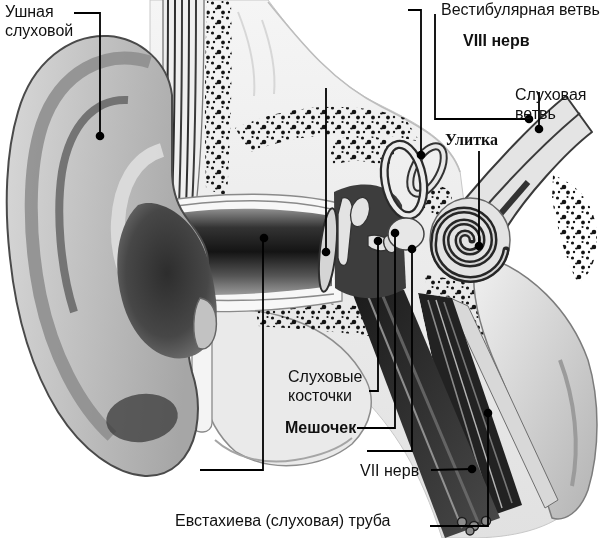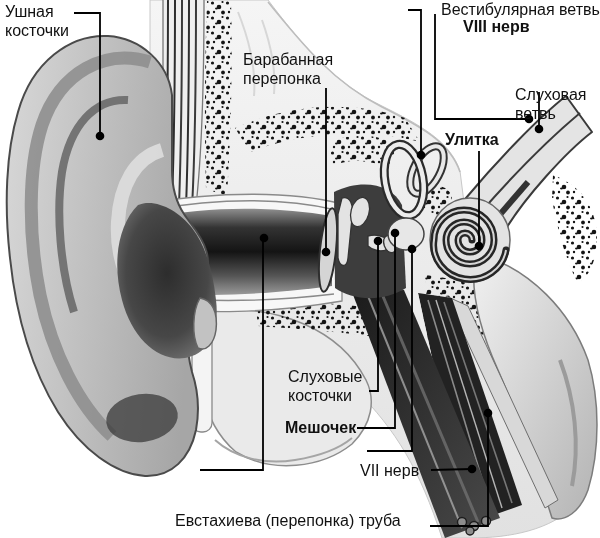--- a/index.html
+++ b/index.html
@@ -208,39 +208,37 @@
       <circle cx="378" cy="241" r="4.3"></circle>
       <circle cx="395" cy="233" r="4.3"></circle>
       <circle cx="412" cy="249" r="4.3"></circle>
       <circle cx="472" cy="469" r="4.3"></circle>
       <circle cx="488" cy="413" r="4.3"></circle>
       <circle cx="264" cy="238" r="4.3"></circle>
     </g>
   </svg>
 
   <div class="label" style="left:5px;top:2px;">Ушная
-косточки</div>
+слуховой</div>
 
 
   <div class="label" style="left:441px;top:0px;">Вестибулярная ветвь</div>
 
-  <div class="label bold" style="left:463px;top:17px;">VIII нерв</div>
+  <div class="label bold" style="left:463px;top:31px;">VIII нерв</div>
 
   <div class="label" style="left:515px;top:53px;margin-top:32px;">Слуховая
 ветвь</div>
 
-  <div class="label" style="left:243px;top:50px;">Барабанная
-перепонка</div>
-
-  <div class="label bold" style="left:445px;top:130px;">Улитка</div>
+
+  <div class="label bold" style="left:445px;top:130px;font-family:Liberation Serif, serif;">Улитка</div>
 
   <div class="label bold" style="left:285px;top:418px;">Мешочек</div>
 
   <div class="label" style="left:288px;top:367px;">Слуховые
 косточки</div>
 
 
   <div class="label" style="left:360px;top:461px;">VII нерв</div>
 
 
-  <div class="label" style="left:175px;top:511px;">Евстахиева (перепонка) труба</div>
+  <div class="label" style="left:175px;top:511px;">Евстахиева (слуховая) труба</div>
 
 </div>
 
 </body></html>

